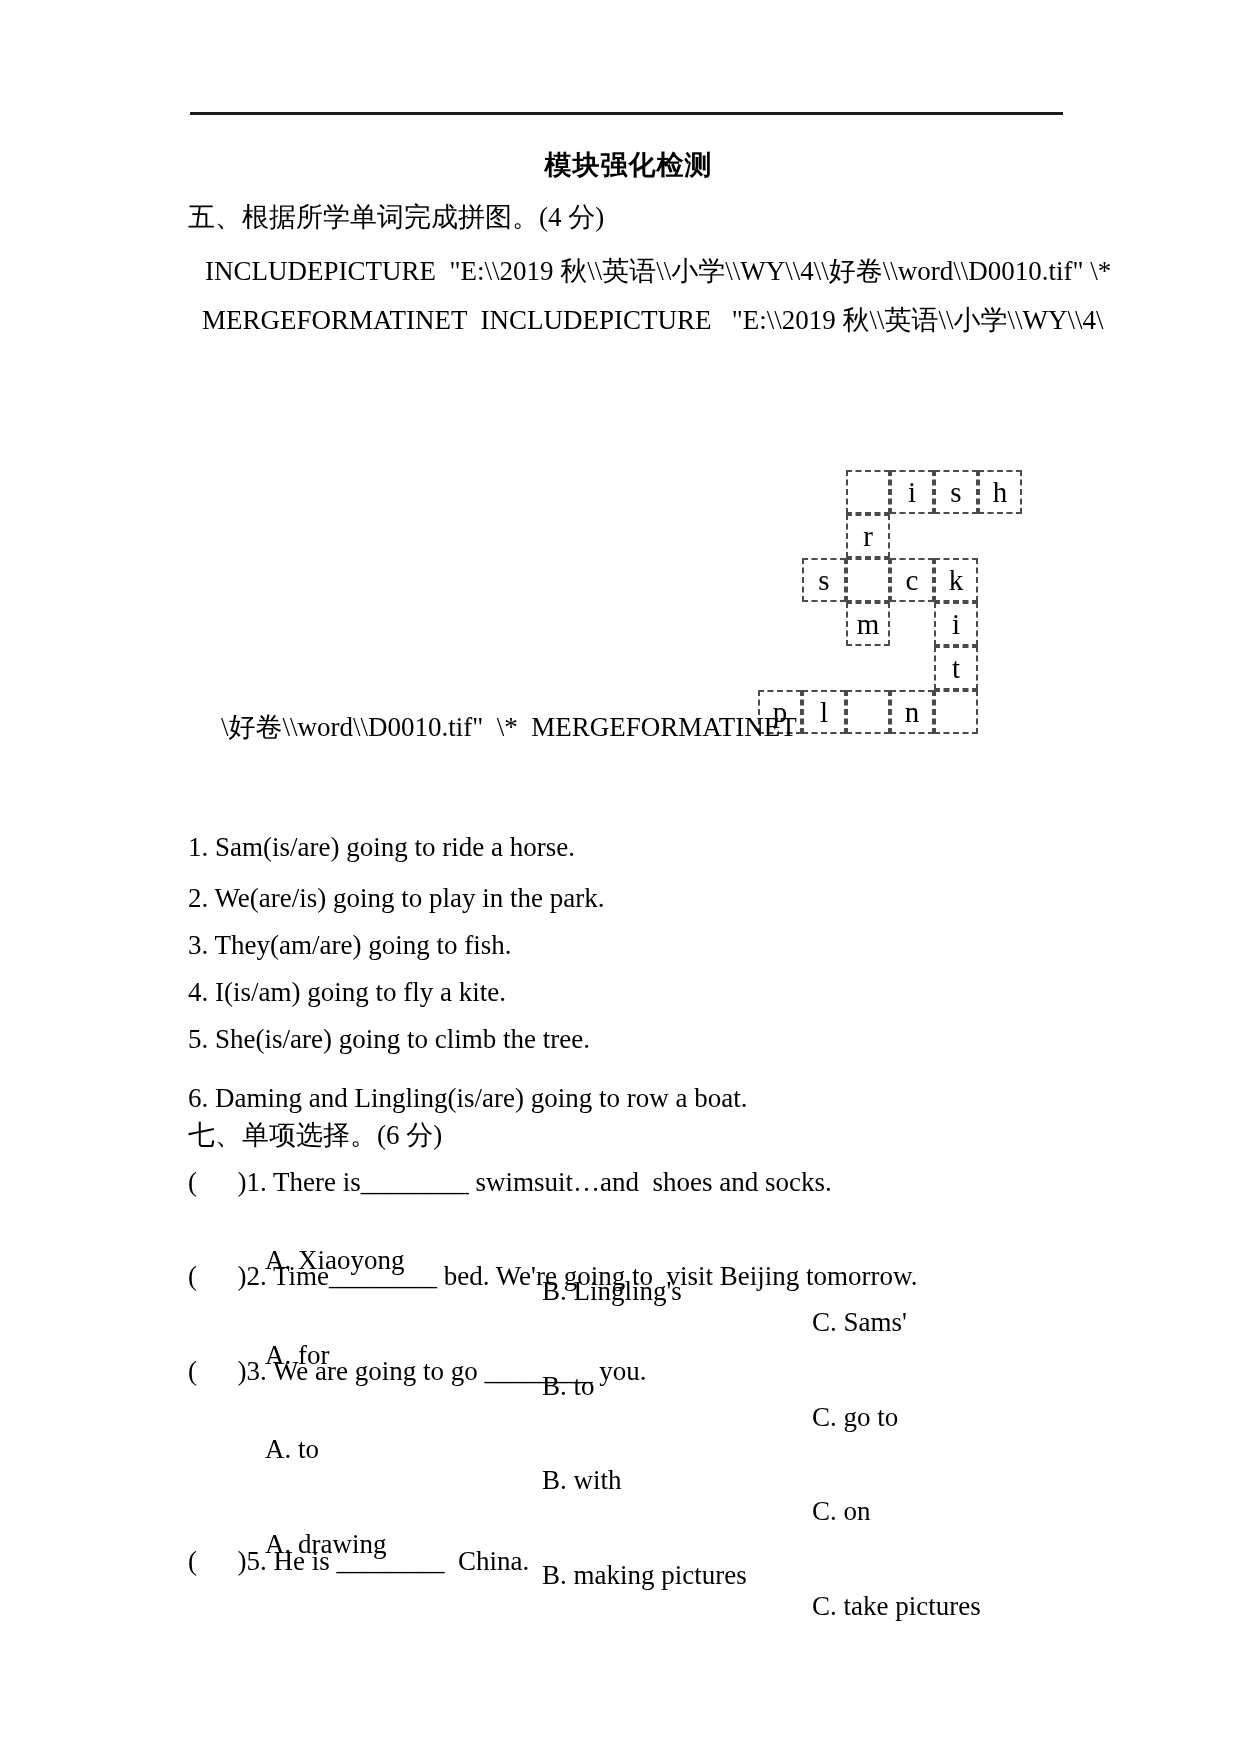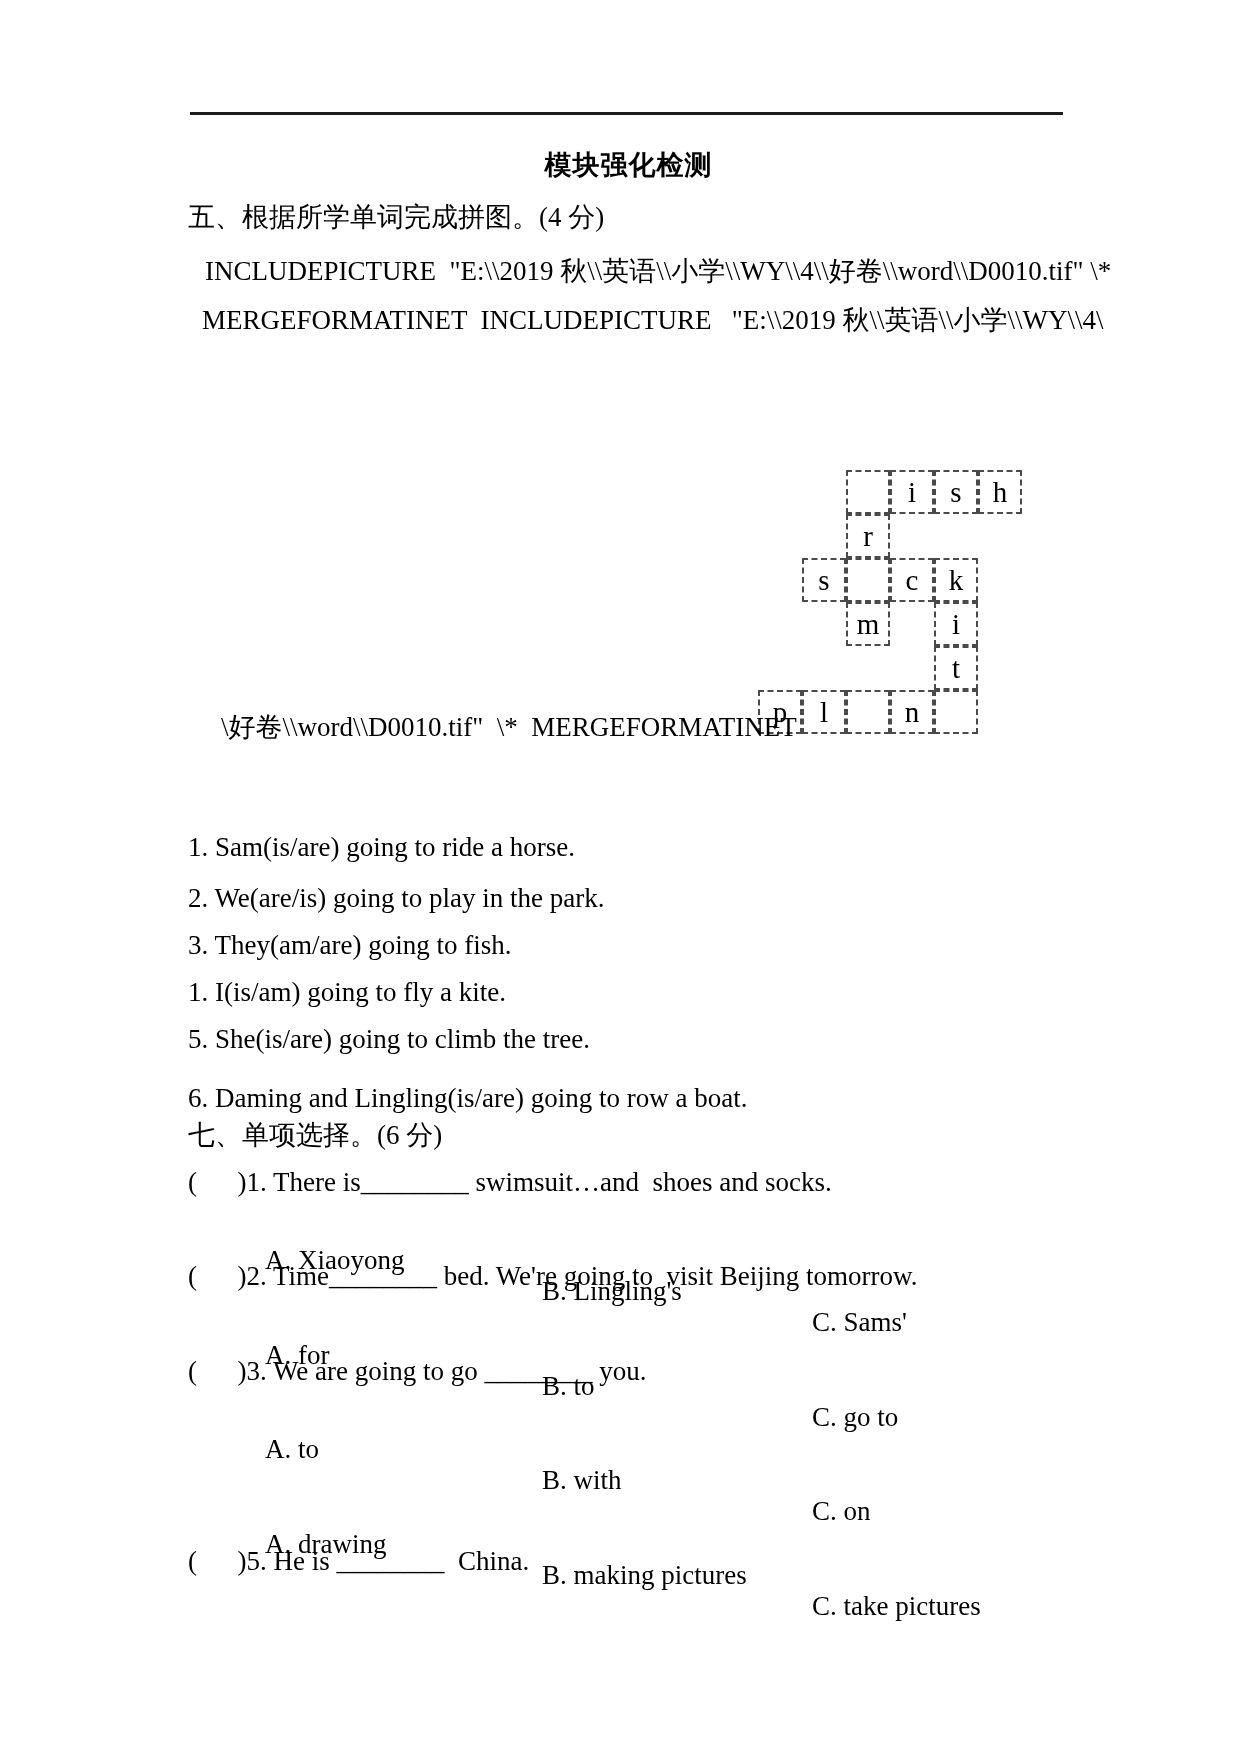--- a/index.html
+++ b/index.html
@@ -93,21 +93,21 @@
       <div class="cell" style="left: 132px; top: 220px;">n</div>
       <div class="cell" style="left: 176px; top: 220px;"></div>
     </div>
 
   <div class="line" style="top:712px;left:221px">\好卷\\word\\D0010.tif"  \*  MERGEFORMATINET</div>
 
 
   <div class="line" style="top:832px">1. Sam(is/are) going to ride a horse.</div>
   <div class="line" style="top:883px">2. We(are/is) going to play in the park.</div>
   <div class="line" style="top:930px">3. They(am/are) going to fish.</div>
-  <div class="line" style="top:977px">1. I(is/am) going to fly a kite.</div>
+  <div class="line" style="top:977px">4. I(is/am) going to fly a kite.</div>
   <div class="line" style="top:1024px">5. She(is/are) going to climb the tree.</div>
   <div class="line" style="top:1083px">6. Daming and Lingling(is/are) going to row a boat.</div>
 
   <div class="line" style="top:1120px">七、单项选择。(6 分)</div>
 
   <div class="line" style="top:1167px">(      )1. There is________ swimsuit…and  shoes and socks.</div>
   <div class="line opts" style="top:1214px">
     <span class="opt opt-a">A. Xiaoyong</span>
     <span class="opt opt-b">B. Lingling's</span>
     <span class="opt opt-c">C. Sams'</span>

